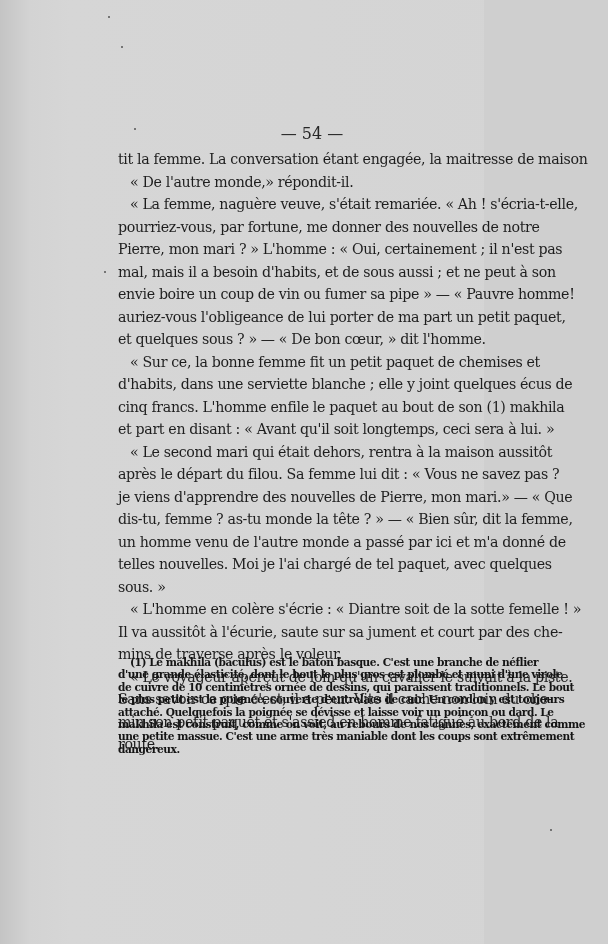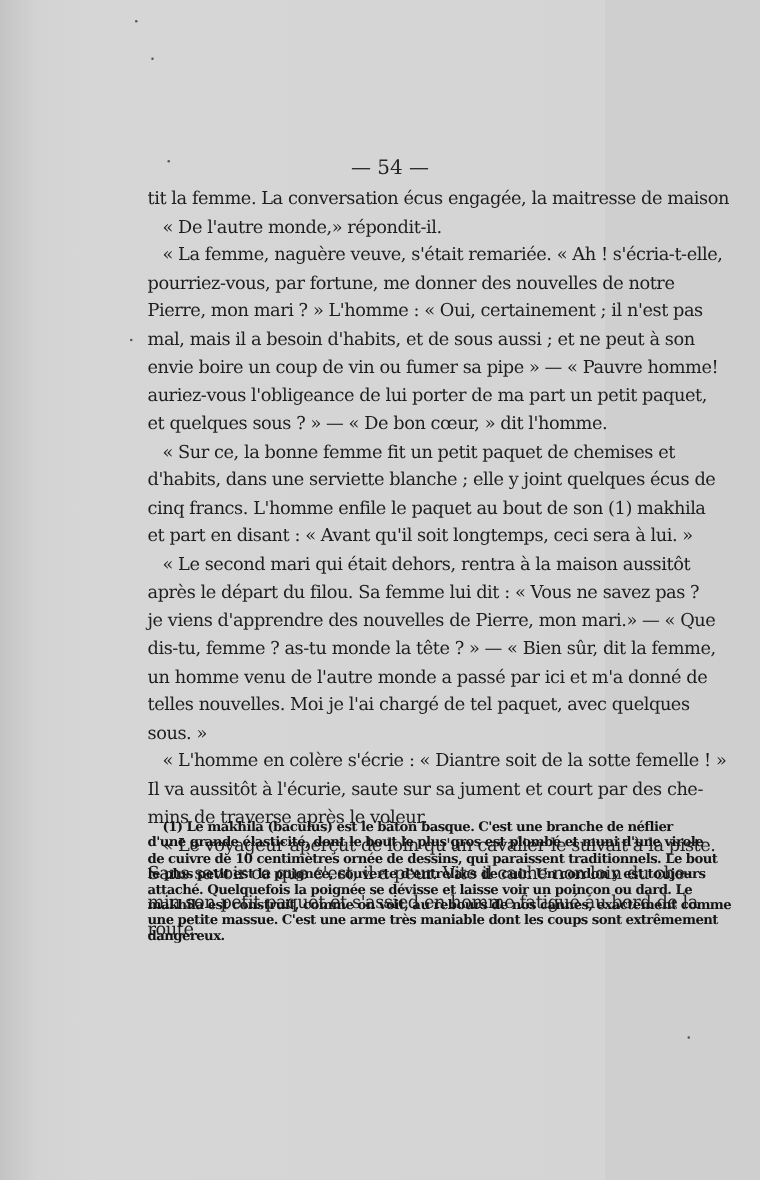--- a/index.html
+++ b/index.html
@@ -51,21 +51,21 @@
 <div class="page">
   <div class="speck" style="left:108px;top:16px"></div>
   <div class="speck" style="left:121px;top:46px"></div>
   <div class="speck" style="left:134px;top:128px"></div>
   <div class="speck" style="left:104px;top:271px"></div>
   <div class="speck" style="left:550px;top:829px"></div>
 
   <div class="page-number">— 54 —</div>
 
   <div class="body-text" id="body-text">
-      <span class="line">tit la femme. La conversation écus engagée, la maitresse de maison</span>
+      <span class="line">tit la femme. La conversation étant engagée, la maitresse de maison</span>
       <span class="line indent last">« De l'autre monde,» répondit-il.</span>
       <span class="line indent">« La femme, naguère veuve, s'était remariée. « Ah ! s'écria-t-elle,</span>
       <span class="line">pourriez-vous, par fortune, me donner des nouvelles de notre</span>
       <span class="line">Pierre, mon mari ? » L'homme : « Oui, certainement ; il n'est pas</span>
       <span class="line">mal, mais il a besoin d'habits, et de sous aussi ; et ne peut à son</span>
       <span class="line">envie boire un coup de vin ou fumer sa pipe » — « Pauvre homme!</span>
       <span class="line">auriez-vous l'obligeance de lui porter de ma part un petit paquet,</span>
       <span class="line last">et quelques sous ? » — « De bon cœur, » dit l'homme.</span>
       <span class="line indent">« Sur ce, la bonne femme fit un petit paquet de chemises et</span>
       <span class="line">d'habits, dans une serviette blanche ; elle y joint quelques écus de</span>

